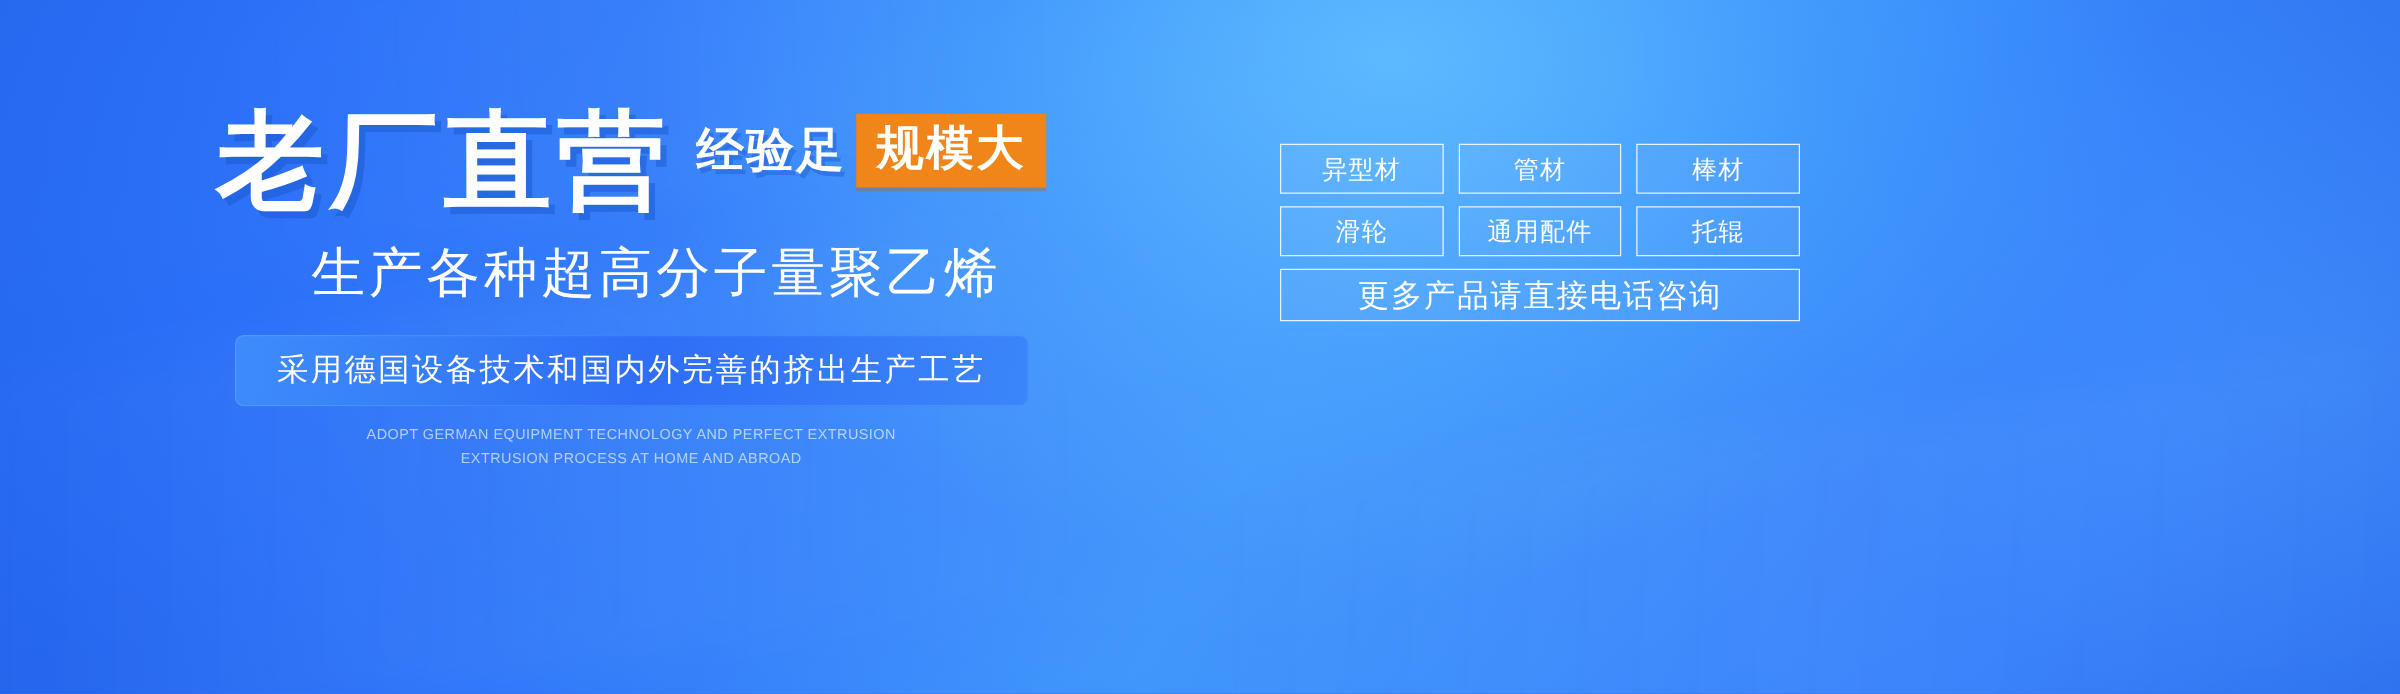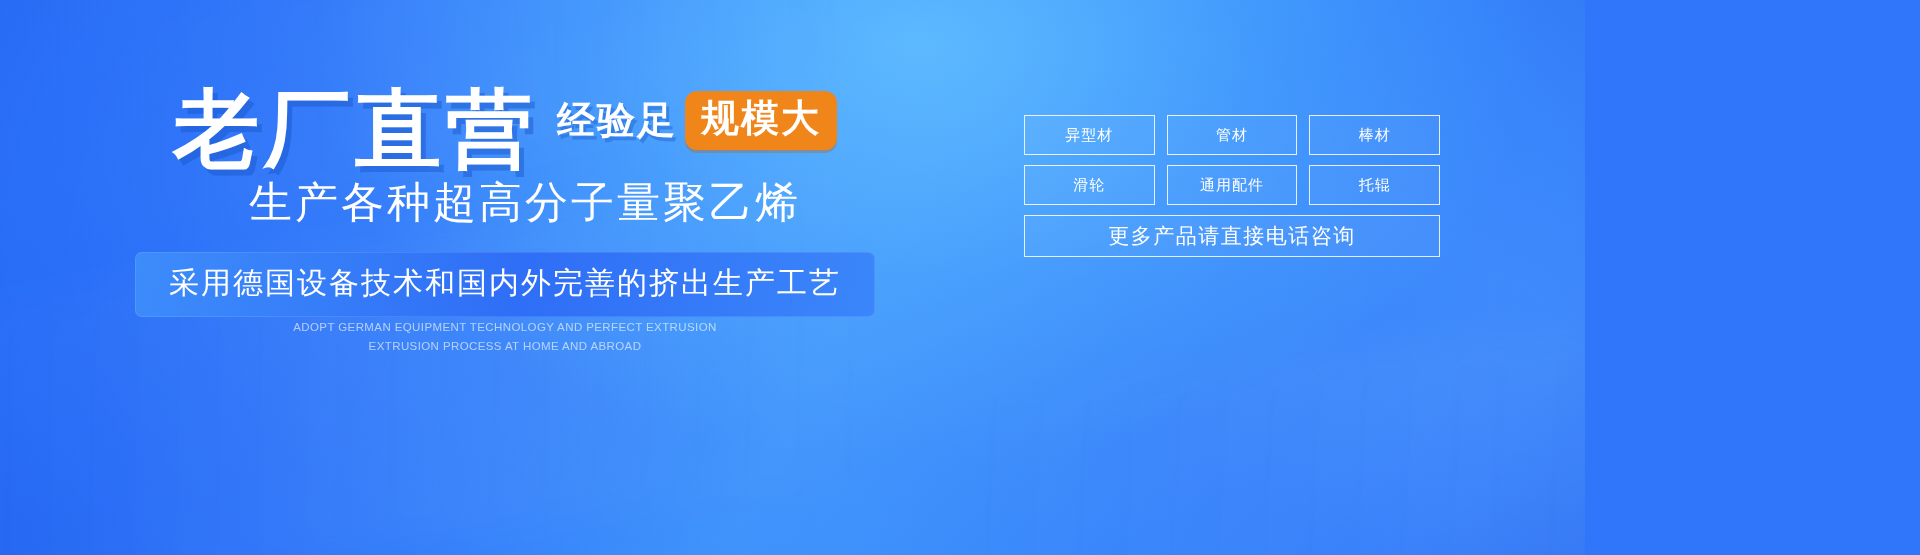--- a/index.html
+++ b/index.html
@@ -6,21 +6,21 @@
     margin: 0;
     padding: 0;
     background: #2f76fa;
   }
   body {
     font-family: "Liberation Sans", "DejaVu Sans", sans-serif;
   }
 
   #banner {
     position: relative;
-    width: 1585px;
+    width: 1920px;
     height: 555px;
     overflow: hidden;
     background-color: #2d72f8;
     background-image:
       radial-gradient(ellipse 900px 620px at 58% 8%, rgba(90,185,255,0.95) 0%, rgba(70,165,253,0.55) 38%, rgba(60,140,250,0.12) 68%, rgba(45,114,248,0) 100%),
       radial-gradient(ellipse 760px 520px at 97% 52%, rgba(72,150,253,0.55) 0%, rgba(56,124,250,0.18) 55%, rgba(45,114,248,0) 100%),
       radial-gradient(ellipse 820px 640px at 2% 96%, rgba(30,96,244,0.55) 0%, rgba(36,104,246,0.22) 55%, rgba(45,114,248,0) 100%),
       linear-gradient(118deg, #2a6ef7 0%, #3079fb 26%, #3e95fc 54%, #3585fb 74%, #3077fa 100%);
   }
 
@@ -84,50 +84,51 @@
     text-shadow: 3px 4px 0 rgba(25,85,200,0.40);
     white-space: nowrap;
   }
 
   .side-badge {
     background: #f08519;
     color: #ffffff;
     font-size: 38px;
     font-weight: 700;
     letter-spacing: 2px;
-    border-radius: 12px;
+    border-radius: 0;
     padding: 2px 16px 6px 16px;
     white-space: nowrap;
     box-shadow: 0 3px 0 rgba(190,98,10,0.35);
   }
 
   .subtitle {
+    margin-top: 16px;
     font-size: 43px;
     font-weight: 400;
     color: #ffffff;
     letter-spacing: 3px;
     white-space: nowrap;
     padding-left: 40px;
   }
 
   .pill {
     display: inline-block;
     margin-top: 20px;
     padding: 11px 34px 13px 34px;
-    font-size: 30px;
+    font-size: 25px;
     letter-spacing: 2px;
     color: #ffffff;
     border-radius: 7px;
     background: linear-gradient(100deg, #3d8cfb 0%, #2f6ef6 52%, #3b86fa 100%);
     box-shadow: inset 0 0 0 1px rgba(255,255,255,0.10);
     white-space: nowrap;
   }
 
   .eng {
-    margin-top: 1px;
+    margin-top: 14px;
     font-size: 11.5px;
     line-height: 1.65;
     letter-spacing: 0.4px;
     color: rgba(255,255,255,0.62);
     white-space: nowrap;
   }
 
   
   .right-block {
     position: absolute;
@@ -142,35 +143,35 @@
     gap: 10px 12px;
   }
 
   .cat-btn {
     height: 38px;
     display: flex;
     align-items: center;
     justify-content: center;
     border: 1px solid rgba(255,255,255,0.85);
     color: #ffffff;
-    font-size: 15px;
+    font-size: 20px;
     letter-spacing: 1px;
     background: rgba(255,255,255,0.045);
     white-space: nowrap;
   }
 
   .cat-wide {
     margin-top: 10px;
     height: 40px;
     display: flex;
     align-items: center;
     justify-content: center;
     border: 1px solid rgba(255,255,255,0.85);
     color: #ffffff;
-    font-size: 21px;
+    font-size: 25px;
     letter-spacing: 1.5px;
     background: rgba(255,255,255,0.045);
     white-space: nowrap;
   }
 </style>
 </head>
 <body>
 
 <div id="banner">
 

